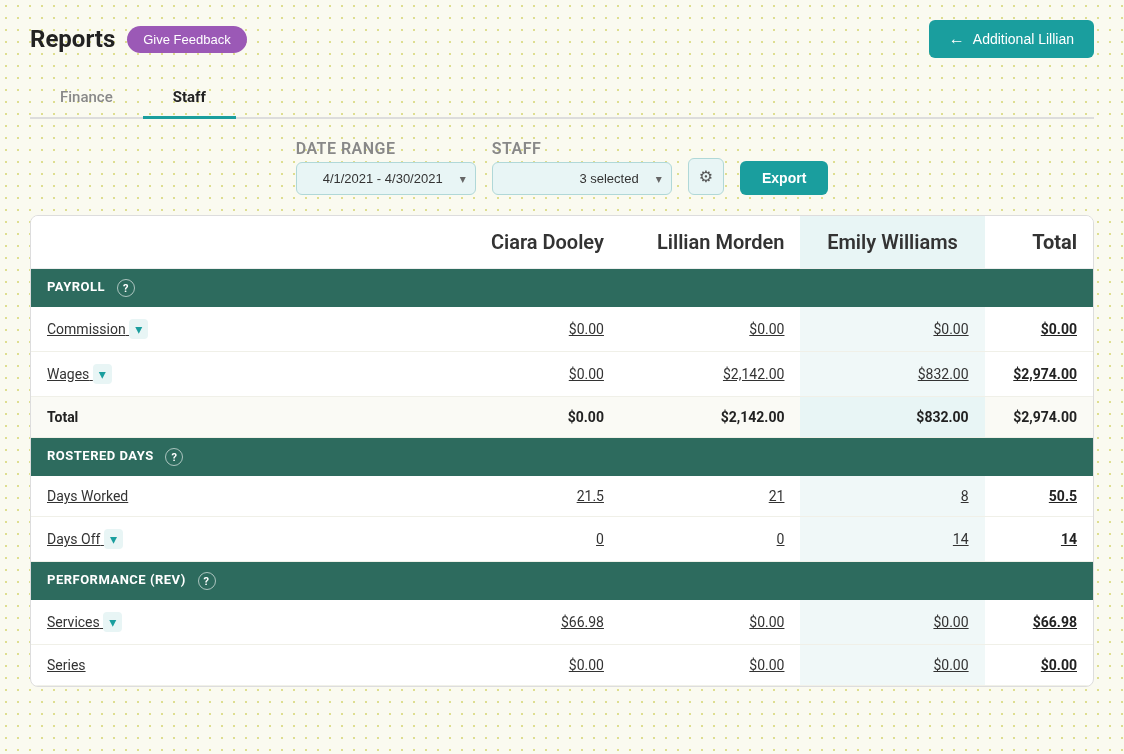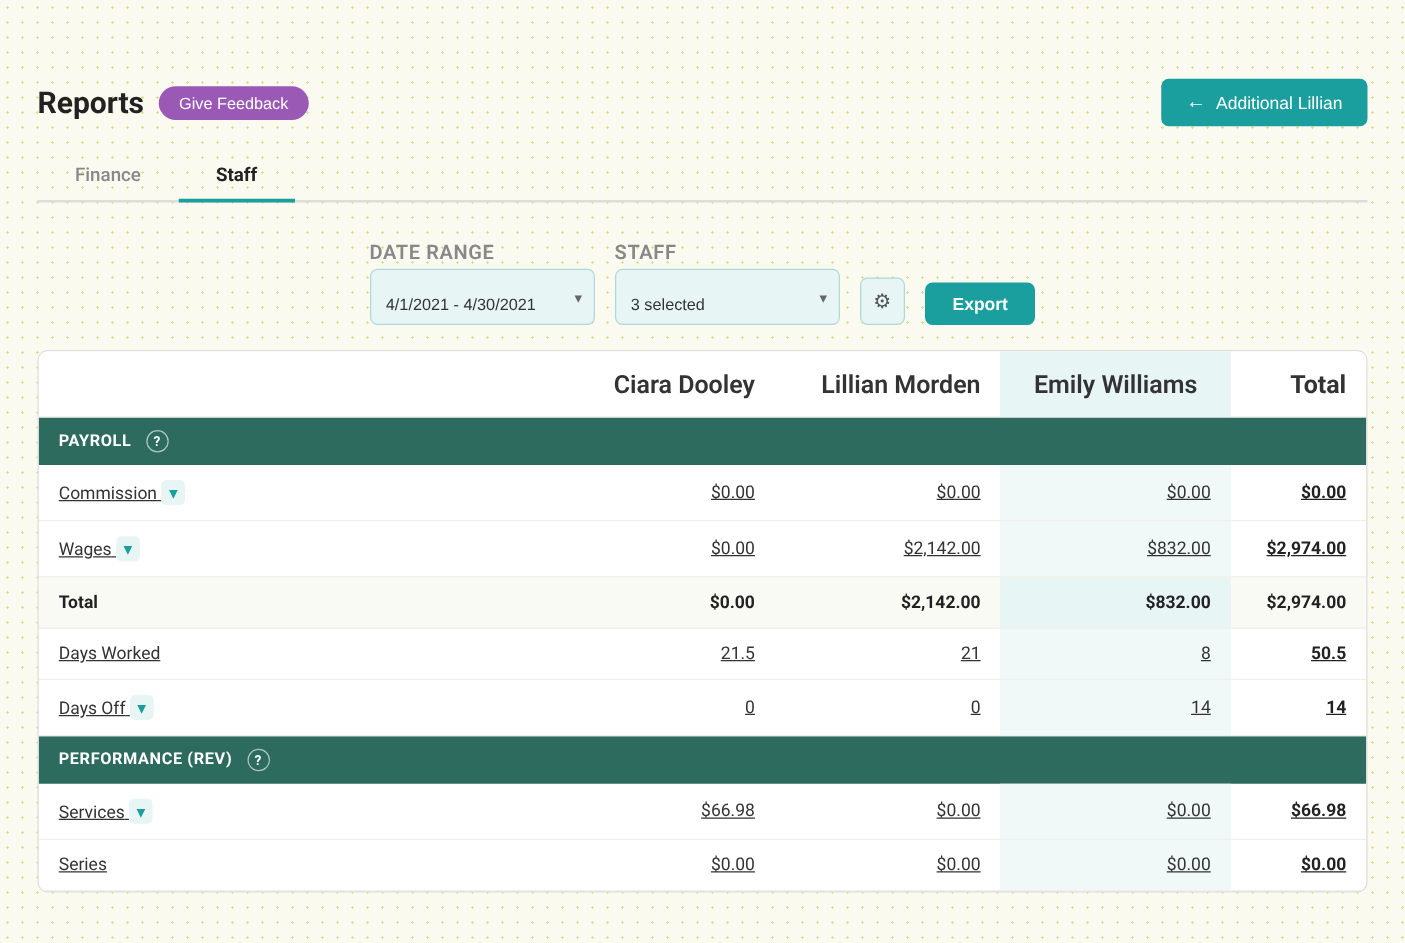--- a/index.html
+++ b/index.html
@@ -17,21 +17,20 @@
       background-image: radial-gradient(circle, #dede90 1px, transparent 1px);
       background-size: 12px 12px;
       min-height: 754px;
       padding: 20px 30px;
     }
     .header-row {
       display: flex;
       align-items: center;
       justify-content: space-between;
       margin-bottom: 20px;
-      margin-top: 43px;
     }
     .header-left {
       display: flex;
       align-items: center;
       gap: 12px;
     }
     .page-title {
       font-size: 24px;
       font-weight: 700;
       color: #222;
@@ -58,21 +57,21 @@
       display: flex;
       align-items: center;
       gap: 8px;
     }
     .additional-reports-btn .arrow {
       font-size: 16px;
     }
     .tabs-row {
       display: flex;
       border-bottom: 2px solid #ddd;
-      margin-bottom: 30px;
+      margin-bottom: 20px;
       gap: 0;
     }
     .tab {
       padding: 10px 30px;
       cursor: pointer;
       font-size: 15px;
       color: #888;
       border-bottom: 3px solid transparent;
       margin-bottom: -2px;
       font-weight: 500;
@@ -98,28 +97,29 @@
       font-size: 16px;
       color: #888;
       font-weight: 600;
       letter-spacing: 0.5px;
       text-transform: uppercase;
     }
     .filter-select {
       background: #e8f5f5;
       border: 1px solid #b0d8d8;
       border-radius: 6px;
-      padding: 20px 32px 8px 12px;
+      padding: 8px 32px 8px 12px;
       font-size: 13px;
       color: #333;
       cursor: pointer;
       appearance: none;
       -webkit-appearance: none;
       position: relative;
       min-width: 180px;
+      text-align: right;
     }
     .filter-select-wrapper {
       position: relative;
     }
     .filter-select-wrapper .chevron {
       position: absolute;
       right: 10px;
       top: 50%;
       transform: translateY(-50%);
       pointer-events: none;
@@ -349,20 +349,26 @@
             <td class="total-col">$2,974.00</td>
           </tr>
           <tr class="total-row">
             <td>Total</td>
             <td>$0.00</td>
             <td>$2,142.00</td>
             <td class="emily-col">$832.00</td>
             <td class="total-col">$2,974.00</td>
           </tr>
 
+          <tr class="section-header">
+            <td colspan="5">
+              <span>ROSTERED DAYS</span>
+              <span class="question-icon">?</span>
+            </td>
+          </tr>
           <tr class="data-row">
             <td>
               <span>Days Worked</span>
             </td>
             <td>21.5</td>
             <td>21</td>
             <td class="emily-col">8</td>
             <td class="total-col">50.5</td>
           </tr>
           <tr class="data-row">

